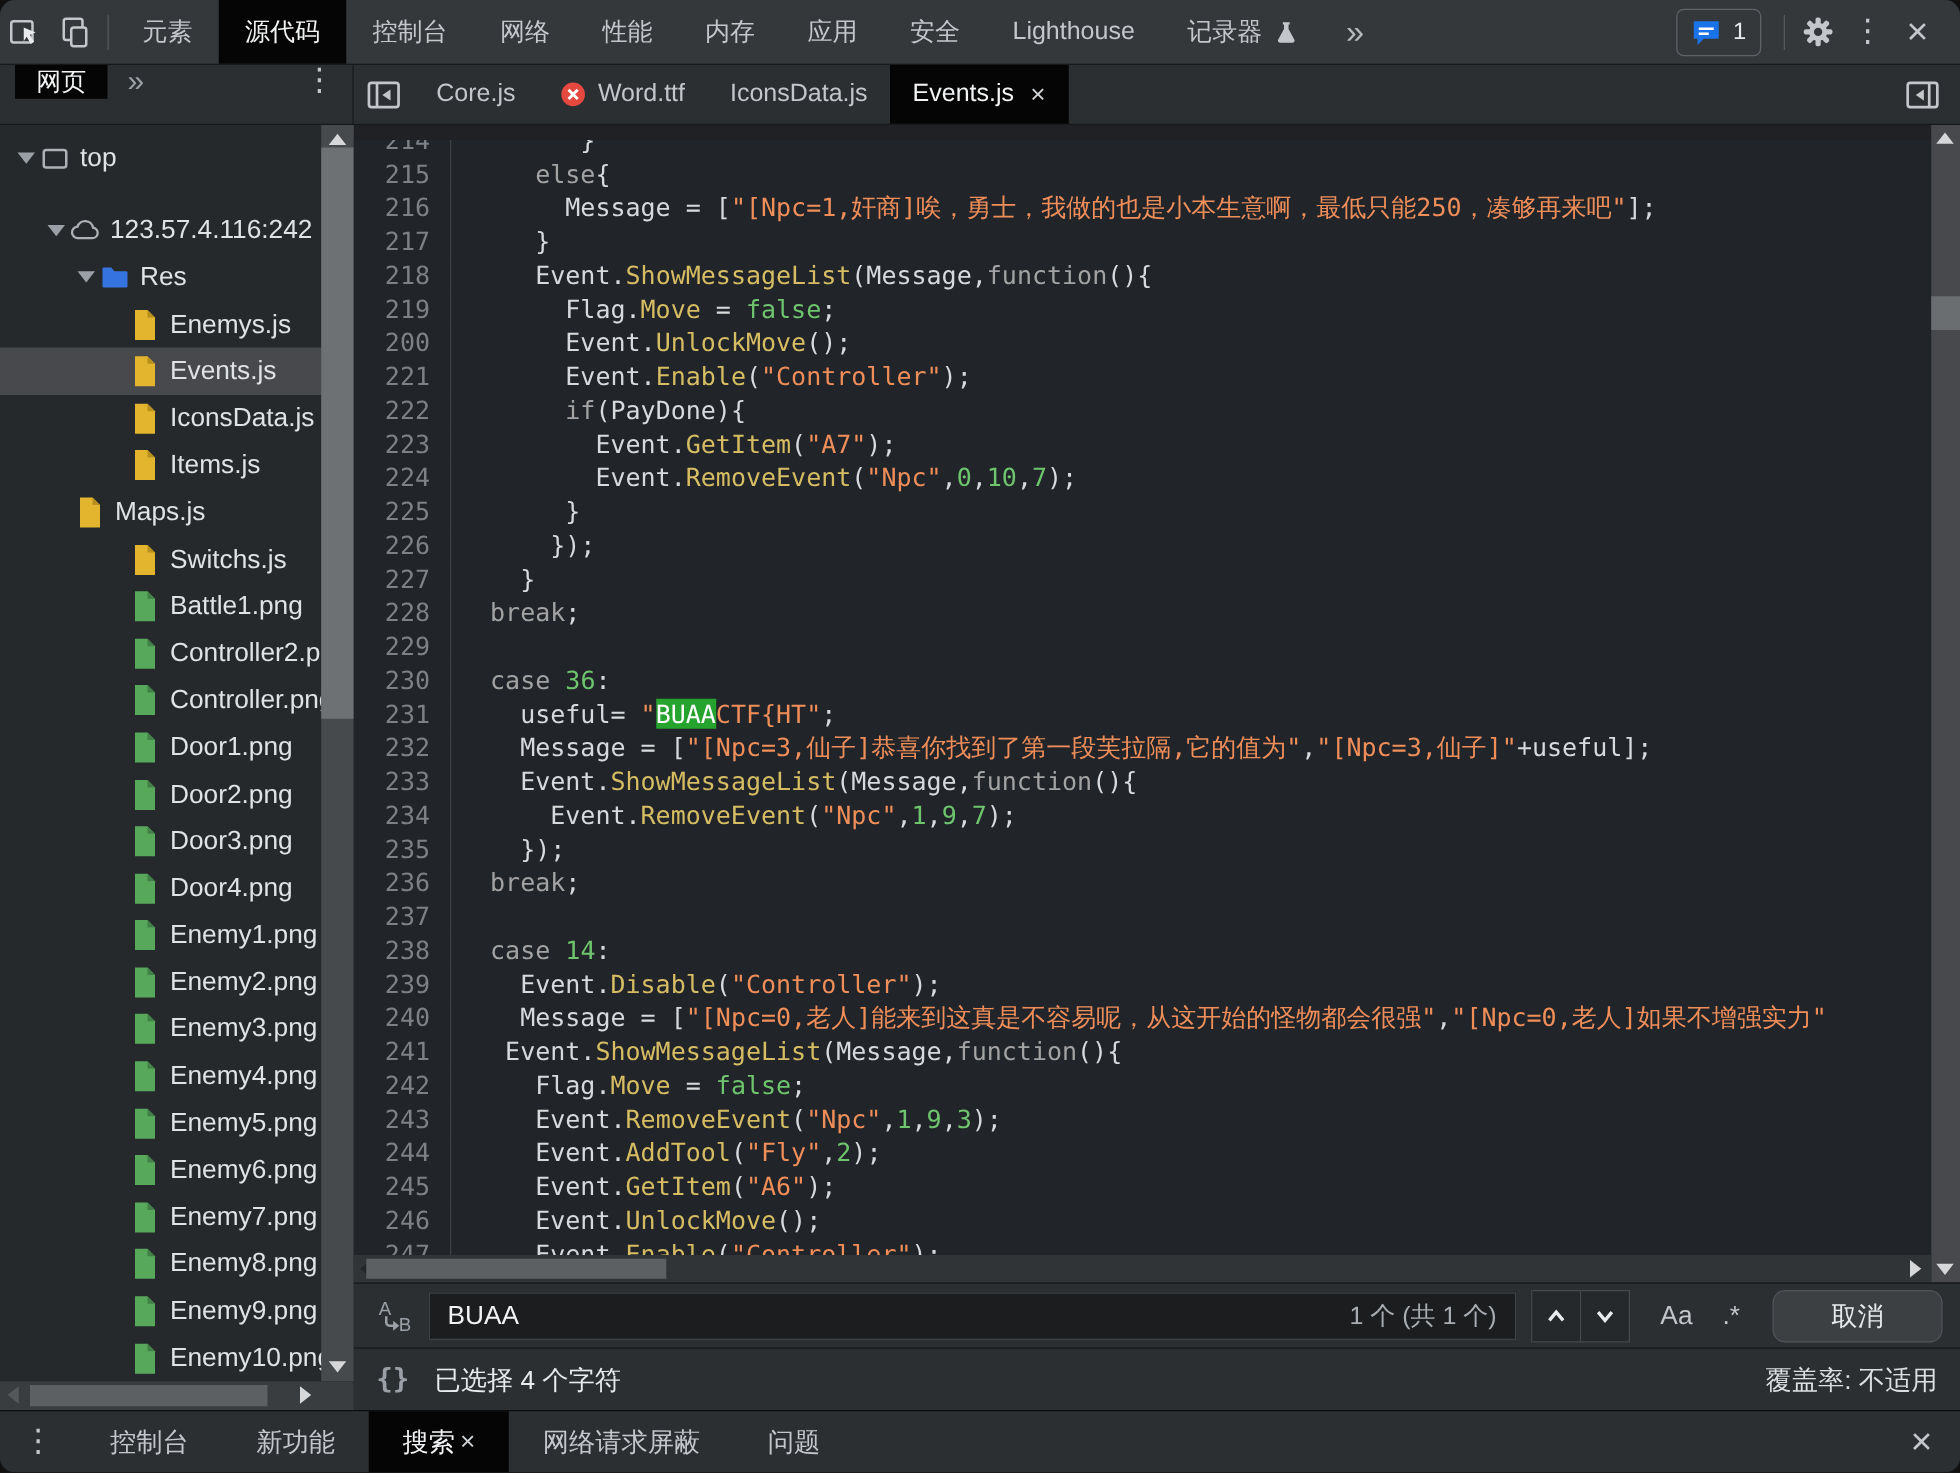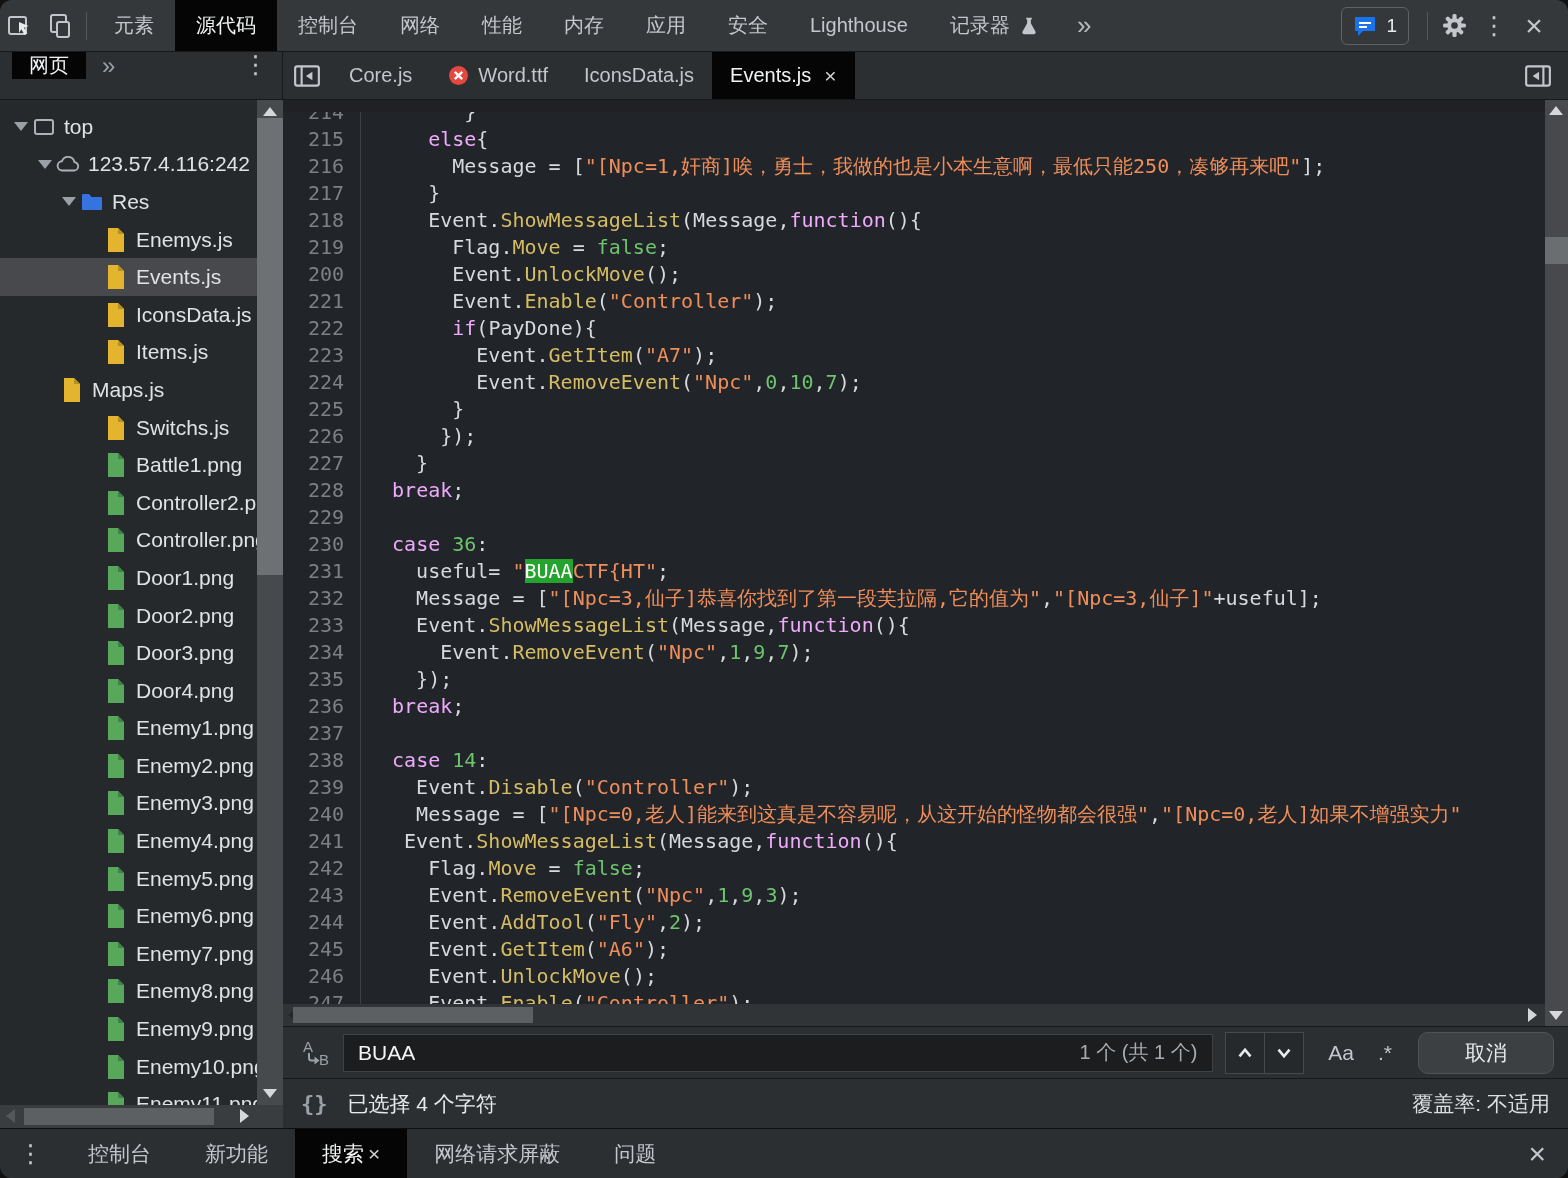--- a/index.html
+++ b/index.html
@@ -63,21 +63,21 @@
   .arr-right{border-top:7px solid transparent;border-bottom:7px solid transparent;border-left:9px solid #d5d7d9;}
 
   
   .code-area{position:absolute;left:283px;top:112px;width:1295px;height:904px;background:#212428;overflow:hidden;}
   .code-lines{margin-top:-13px;font-family:"DejaVu Sans Mono",monospace;font-size:20px;line-height:27px;}
   .code-line{display:flex;height:27px;white-space:pre;}
   .line-num{flex:0 0 78px;width:78px;box-sizing:border-box;text-align:right;color:#7d8185;
     padding-right:16px;border-right:1px solid #3c4043;cursor:pointer;}
   .line-text{padding-left:19px;cursor:text;}
   .tk-p{color:#d7dadc;}
-  .tk-k{color:#f0abfc;}
+  .tk-k{color:#a3a3a3;}
   .tk-s{color:#f08e5a;}
   .tk-n{color:#6ec56e;}
   .tk-f{color:#d6bd63;}
   .tk-h{background:#26a32f;color:#ffffff;}
 
   .ed-vscroll{position:absolute;left:1545px;top:100px;width:23px;height:926px;background:#47494c;}
   .ed-vscroll .thumb{position:absolute;left:0;right:0;top:137px;height:27px;background:#6b6e71;}
   .ed-hscroll{position:absolute;left:283px;top:1004px;width:1262px;height:22px;background:#313437;}
   .ed-hscroll .thumb{position:absolute;left:10px;width:240px;top:3px;bottom:3px;background:#5d6063;}
   .arr-left-dim{border-top:7px solid transparent;border-bottom:7px solid transparent;border-right:9px solid #24262a;}
@@ -253,21 +253,21 @@
         <span class="expander">
           <span class="tri-down"></span>
         </span>
         <span class="t-icon">
           <svg width="24" height="24" viewBox="0 0 24 24">
             <rect x="3" y="5" width="18" height="14" rx="2" fill="none" stroke="#aeb1b5" stroke-width="2"></rect>
           </svg>
         </span>
         <span class="t-label">top</span>
       </div>
-      <div class="tree-row" style="padding-left: 36px;">
+      <div class="tree-row" style="padding-left: 36px; margin-top: 20px;">
         <span class="expander">
           <span class="tri-down"></span>
         </span>
         <span class="t-icon">
           <svg width="26" height="22" viewBox="0 0 26 20">
             <path d="M7 17a5 5 0 0 1-.5-10A7 7 0 0 1 20 8a4.5 4.5 0 0 1-1 9z" fill="none" stroke="#aeb1b5" stroke-width="2"></path>
           </svg>
         </span>
         <span class="t-label">123.57.4.116:242</span>
       </div>

